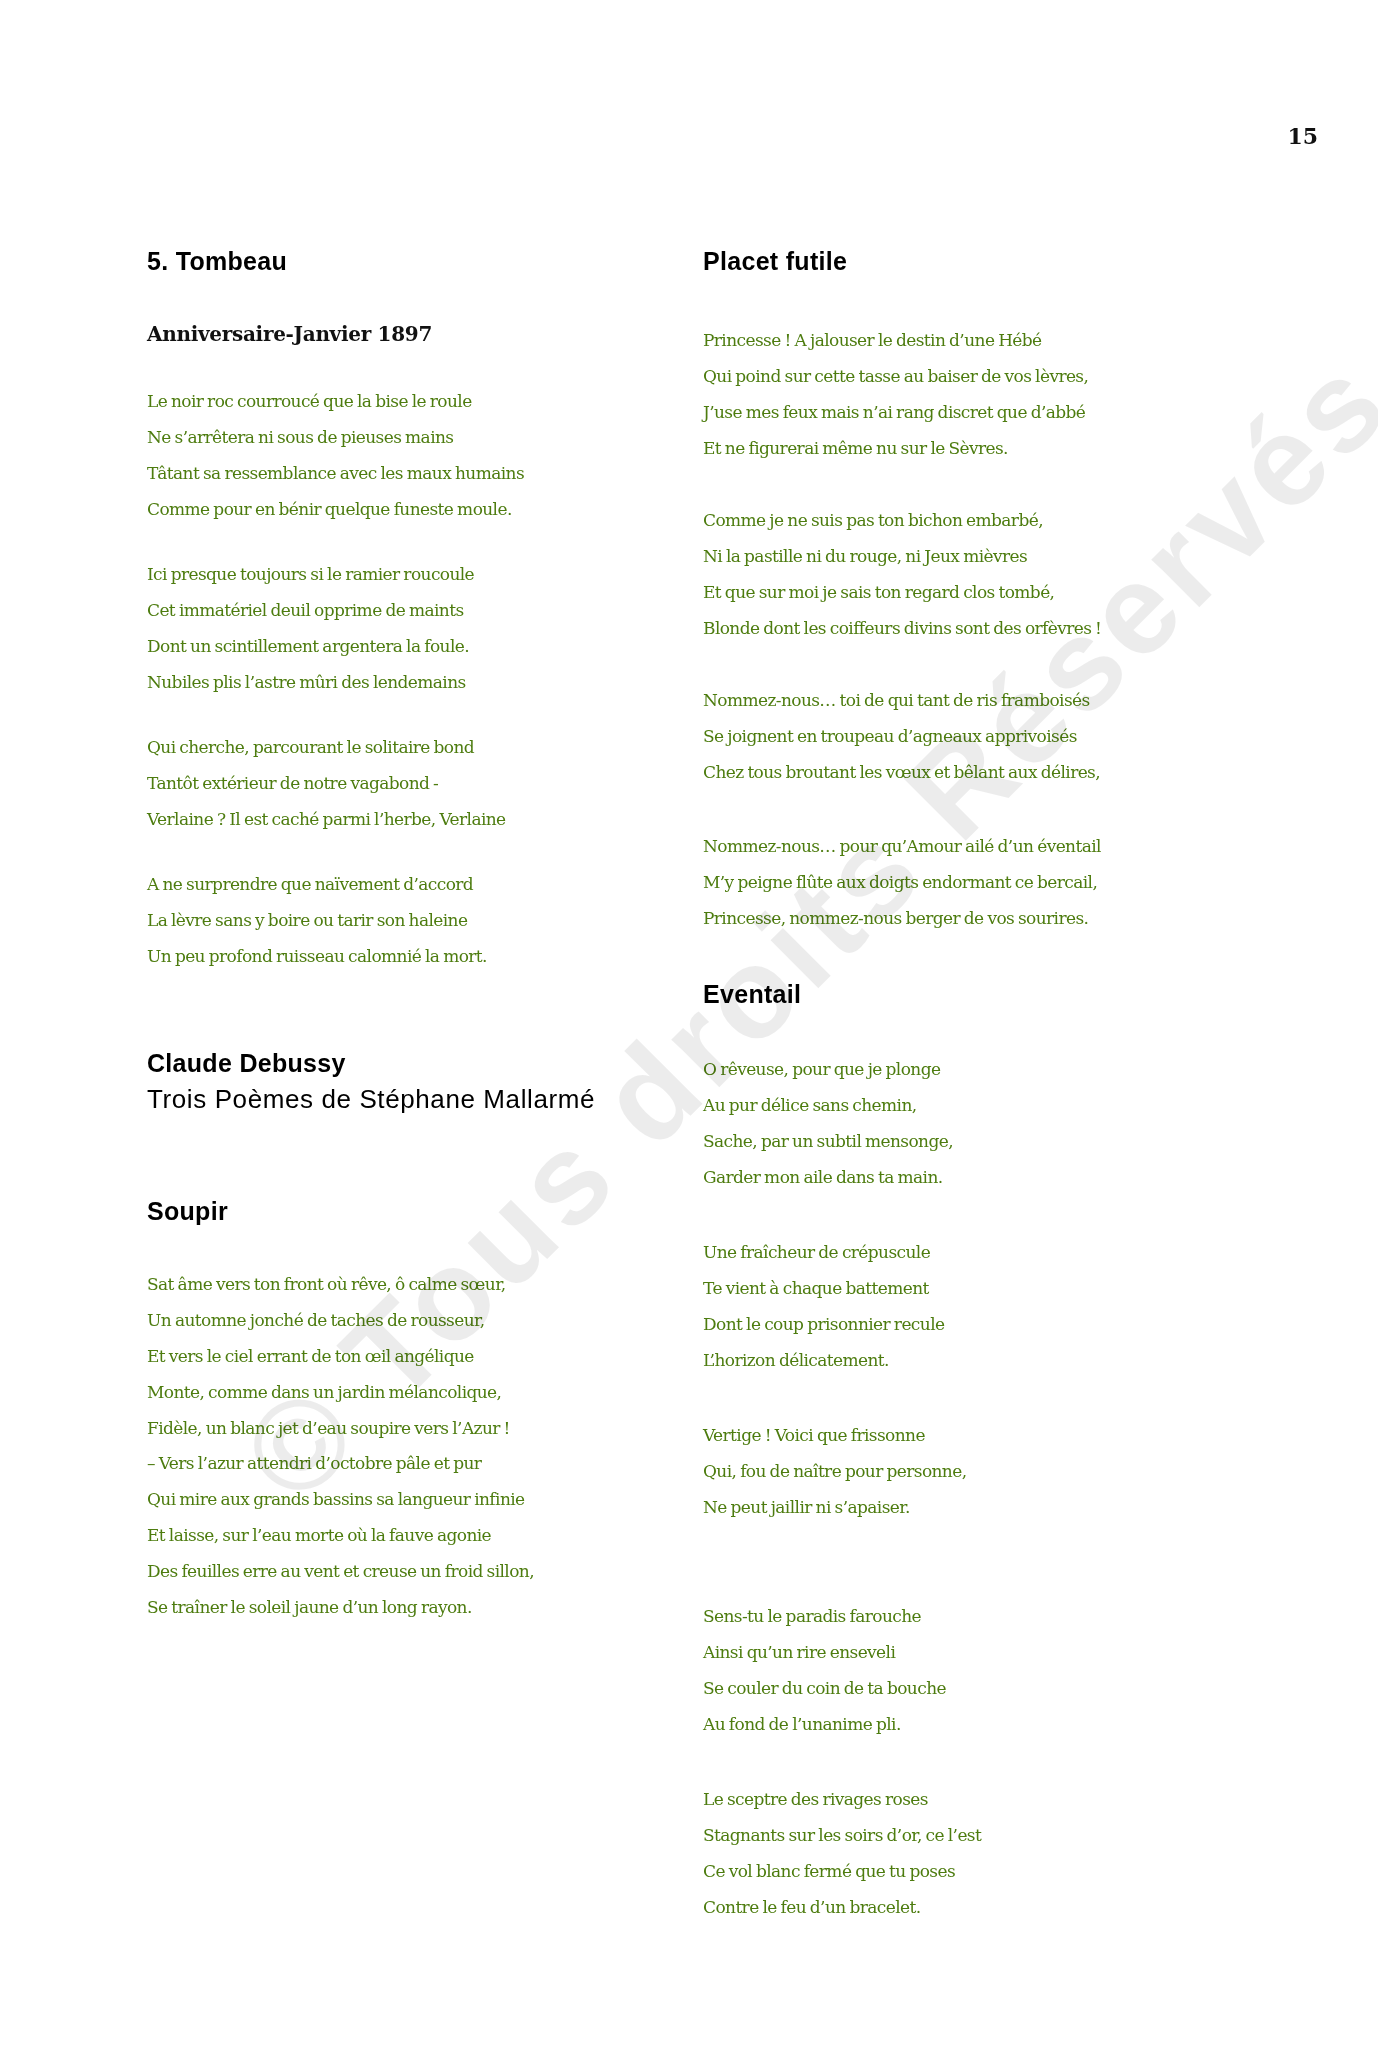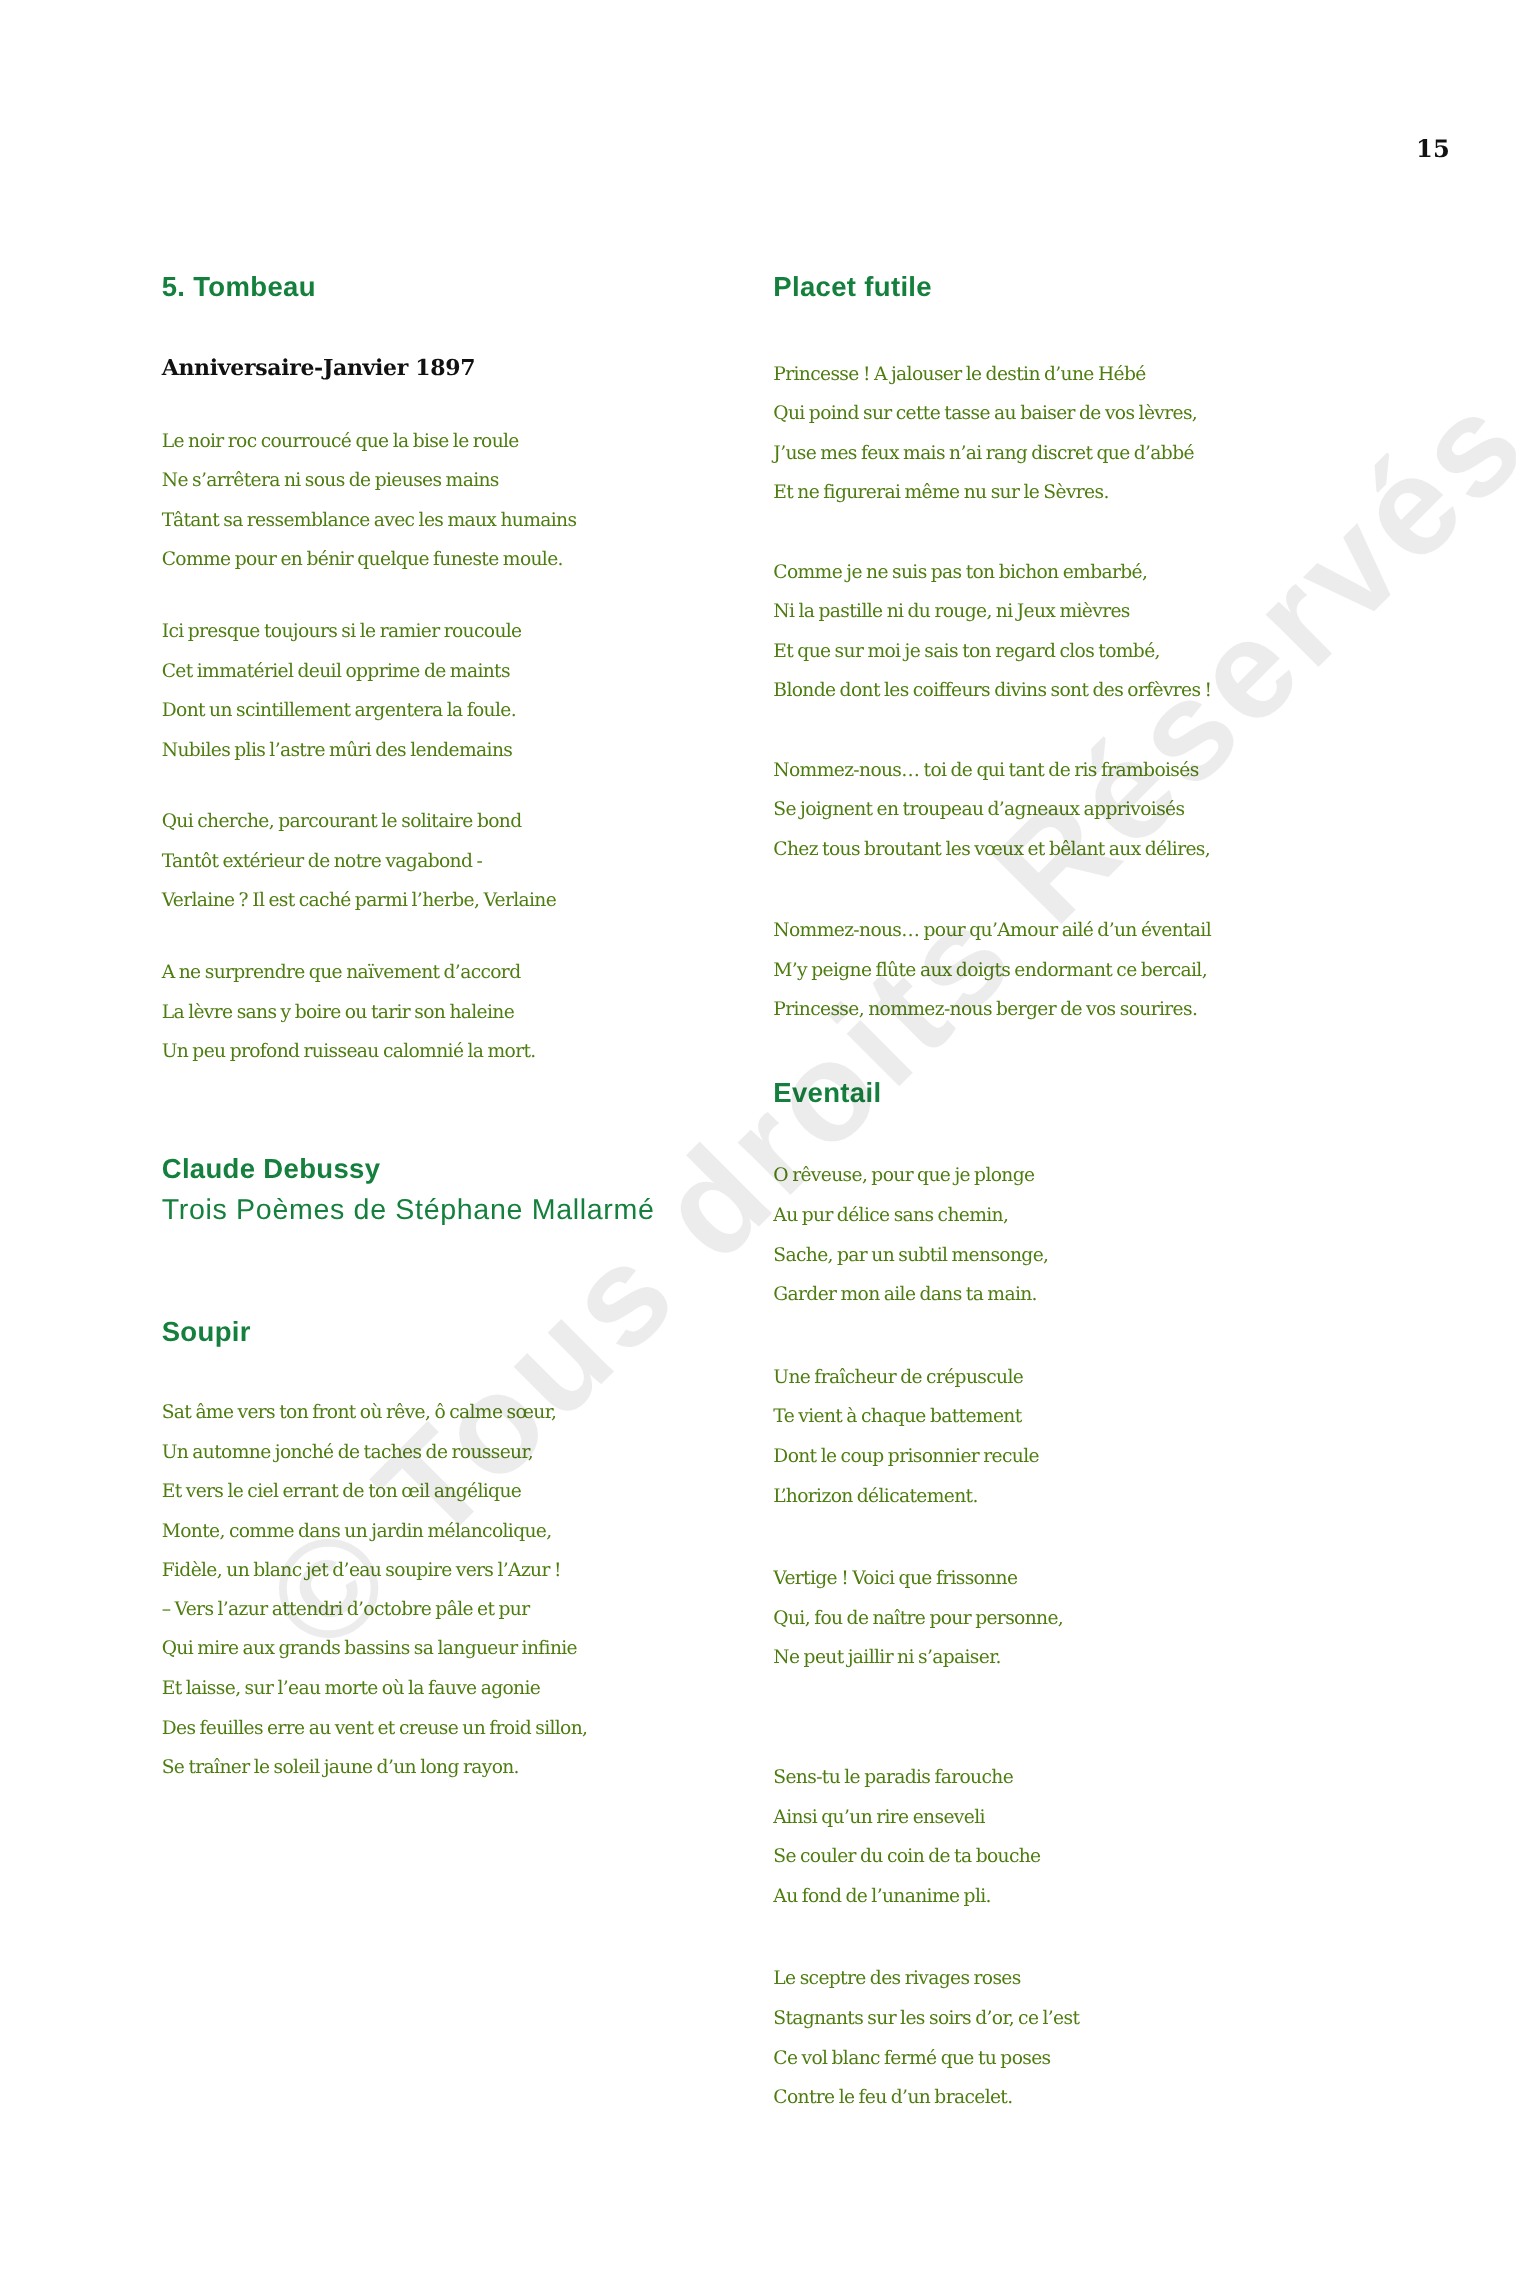--- a/index.html
+++ b/index.html
@@ -8,21 +8,21 @@
   .page-number {
     position: absolute; left: 1258px; top: 123px; width: 60px; text-align: right;
     font-family: "DejaVu Serif", serif; font-weight: bold; font-size: 22px; color: #111;
   }
   .col { position: absolute; top: 0; }
   .col.left { left: 147px; width: 540px; }
   .col.right { left: 703px; width: 560px; }
   .h {
     position: absolute; left: 0; white-space: nowrap;
     font-family: "Liberation Sans", sans-serif; font-weight: bold; font-size: 25px;
-    color: #15803d; letter-spacing: 0.3px;
+    color: #000000; letter-spacing: 0.3px;
   }
   .h.light { font-weight: normal; font-size: 26px; letter-spacing: 0.6px; }
   .sub {
     position: absolute; left: 0; white-space: nowrap;
     font-family: "DejaVu Serif", serif; font-weight: bold; font-size: 20px; color: #111;
     letter-spacing: -0.3px;
   }
   .stanza { position: absolute; left: 0; }
   .line {
     display: block; white-space: nowrap; height: 35.9px; line-height: 35.9px;

